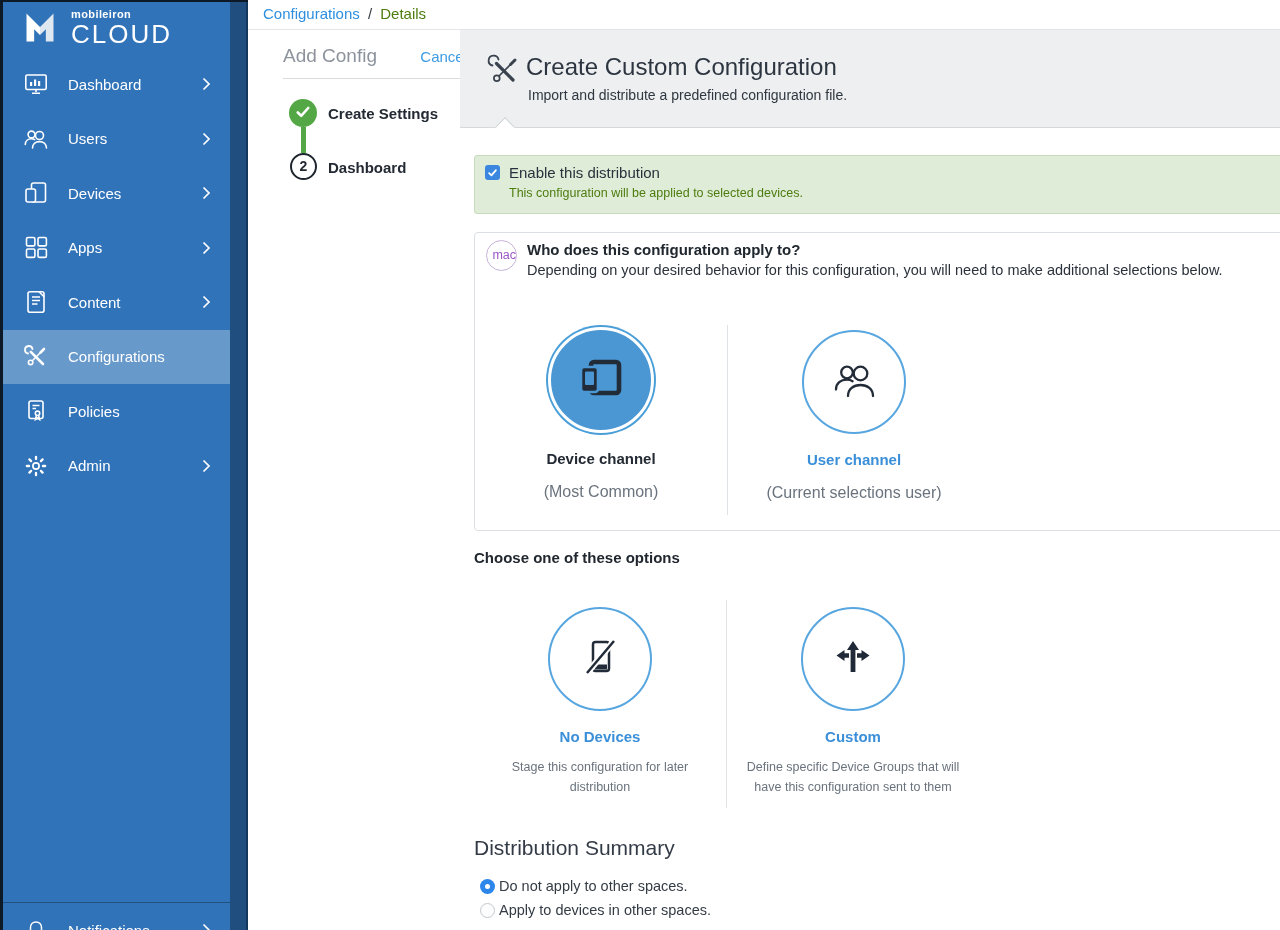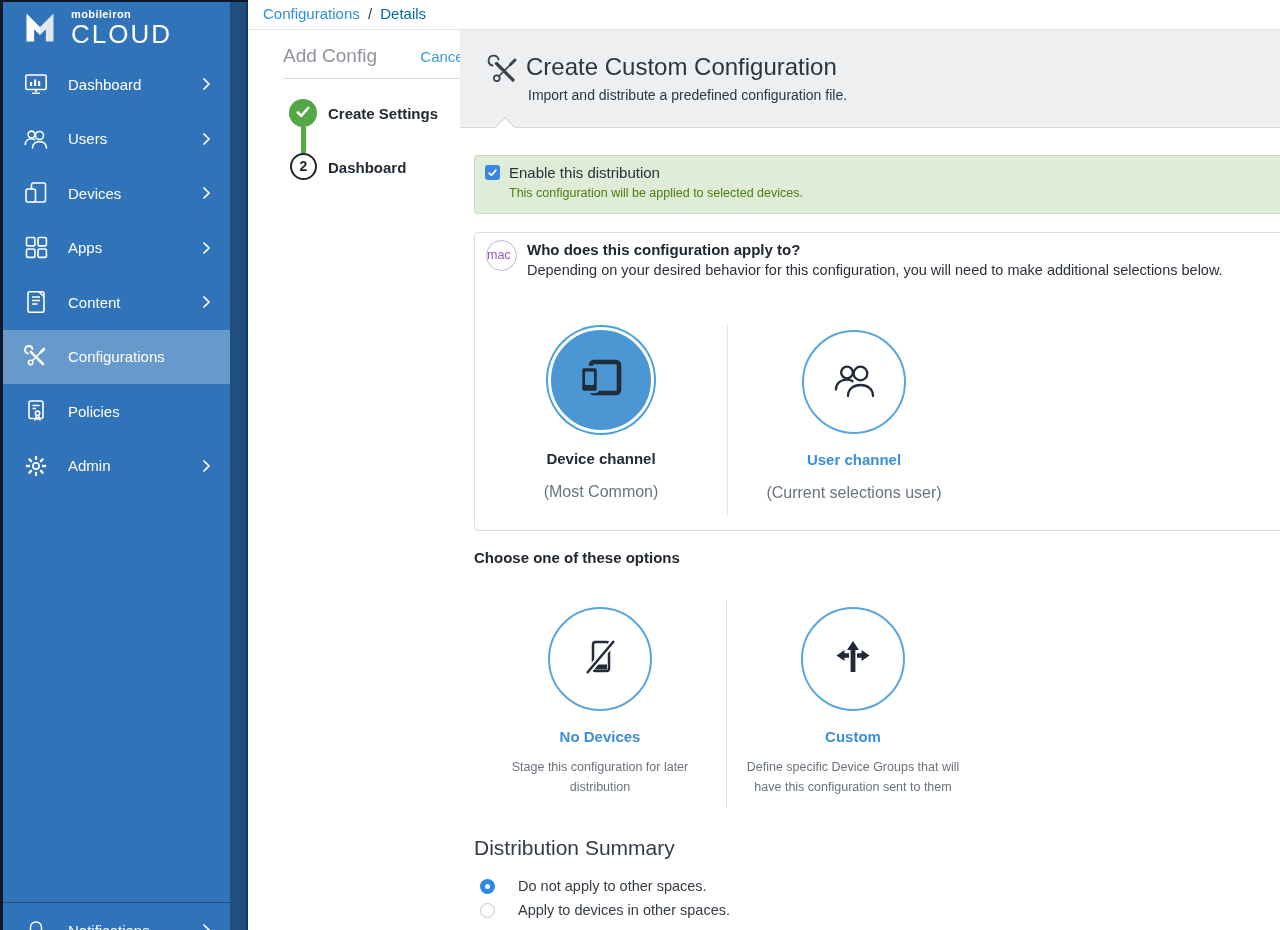--- a/index.html
+++ b/index.html
@@ -22,21 +22,21 @@
   .ni-label{margin-left:68px;}
   .ni-chev{position:absolute;right:22px;top:50%;margin-top:-7px;}
   .nav-footer{position:absolute;left:0;top:902px;width:233px;height:54px;border-top:1px solid rgba(13,25,38,0.4);
               display:flex;align-items:center;color:#fff;font-size:15px;cursor:pointer;z-index:1;}
 
   
   #crumbbar{position:absolute;left:248px;top:0;width:1032px;height:29px;background:#fff;border-bottom:1px solid #e2e4e7;}
   #crumbbar .crumbs{position:absolute;left:15px;top:5px;font-size:15px;}
   .crumb-link{color:#2e8fdf;cursor:pointer;}
   .crumb-sep{color:#333b44;margin:0 4px;}
-  .crumb-cur{color:#0369a1;text-align:right;}
+  .crumb-cur{color:#4d7c0f;text-align:right;}
 
   
   #wizard{position:absolute;left:248px;top:30px;width:211px;height:900px;background:#fff;border-right:1px solid #e2e4e7;margin-left:22px;}
   .wz-head{display:flex;justify-content:space-between;align-items:center;padding:15px 14px 11px 13px;}
   .wz-title{font-size:19px;color:#8d939c;}
   .wz-cancel{font-size:15px;color:#3d9be2;cursor:pointer;}
   .wz-divider{border-top:1px solid #d9dcdf;margin:0 13px;}
   .wz-c1{position:absolute;left:19px;top:69px;width:28px;height:28px;border-radius:50%;background:#53a745;
          display:flex;align-items:center;justify-content:center;}
   .wz-connector{position:absolute;left:31px;top:97px;width:5px;height:26px;background:#53a745;}
@@ -56,21 +56,21 @@
 
   #enable-banner{position:absolute;left:14px;top:125px;width:812px;height:57px;background:#dfecd7;
                  border:1px solid #c7dbbc;border-radius:3px;}
   .eb-check{position:absolute;left:10px;top:9px;width:15px;height:15px;background:#3b87e0;border-radius:3px;
             display:flex;align-items:center;justify-content:center;cursor:pointer;}
   .eb-label{position:absolute;left:34px;top:8px;font-size:15px;color:#29313c;}
   .eb-desc{position:absolute;left:34px;top:30px;font-size:12.5px;color:#4d7c0f;text-align:right;}
 
   #apply-box{position:absolute;left:14px;top:202px;width:812px;height:297px;border:1px solid #dbdee2;border-radius:4px;background:#fff;}
   .ab-badge{position:absolute;left:11px;top:7px;width:29px;height:29px;border:1px solid #c6b4d8;border-radius:50%;
-            color:#9a56c6;font-size:12.5px;text-align:left;line-height:29px;}
+            color:#9a56c6;font-size:12.5px;text-align:right;line-height:29px;}
   .ab-heading{position:absolute;left:52px;top:8px;font-size:15px;font-weight:bold;color:#20272e;}
   .ab-desc{position:absolute;left:52px;top:29px;font-size:14.5px;color:#2b323b;}
   .ab-cols{position:absolute;left:0;top:92px;height:190px;display:flex;}
   .ab-col{width:252px;text-align:center;}
   .ab-col.divided{border-right:1px solid #e0e3e6;}
 
   .big-circle{width:100px;height:100px;border-radius:50%;margin:2px auto 0;display:flex;align-items:center;justify-content:center;cursor:pointer;}
   .big-circle.filled{background:#4a97d3;border:3px solid #fff;box-shadow:0 0 0 2px #4a9fd9;}
   .big-circle.outline{background:#fff;border:2px solid #58a6e0;box-shadow:none;margin-top:5px;}
   .opt-label{margin-top:17px;font-size:15px;font-weight:bold;cursor:pointer;}
@@ -86,21 +86,21 @@
   .opt-col .big-circle{margin-top:7px;}
 
   #dist-heading{position:absolute;left:14px;top:806px;font-size:21px;color:#333b46;}
   .radio-row{position:absolute;left:14px;height:22px;display:flex;align-items:center;cursor:pointer;}
   .radio-row.r1{top:845px;}
   .radio-row.r2{top:869px;}
   .radio{width:15px;height:15px;border-radius:50%;margin-left:6px;box-sizing:border-box;}
   .radio.on{background:#2d86ea;position:relative;}
   .radio.on::after{content:"";position:absolute;left:5px;top:5px;width:5px;height:5px;border-radius:50%;background:#fff;}
   .radio.off{background:#fdfdfd;border:1px solid #c3c8cd;}
-  .radio-label{margin-left:23px;font-size:14.5px;color:#333b44;}
+  .radio-label{margin-left:4px;font-size:14.5px;color:#333b44;}
 </style>
 </head>
 <body>
 
 <div id="app">
 
   <div id="sidebar">
     <div class="edge-right"></div>
     <div class="edge-left"></div>
     <div class="edge-top"></div>

